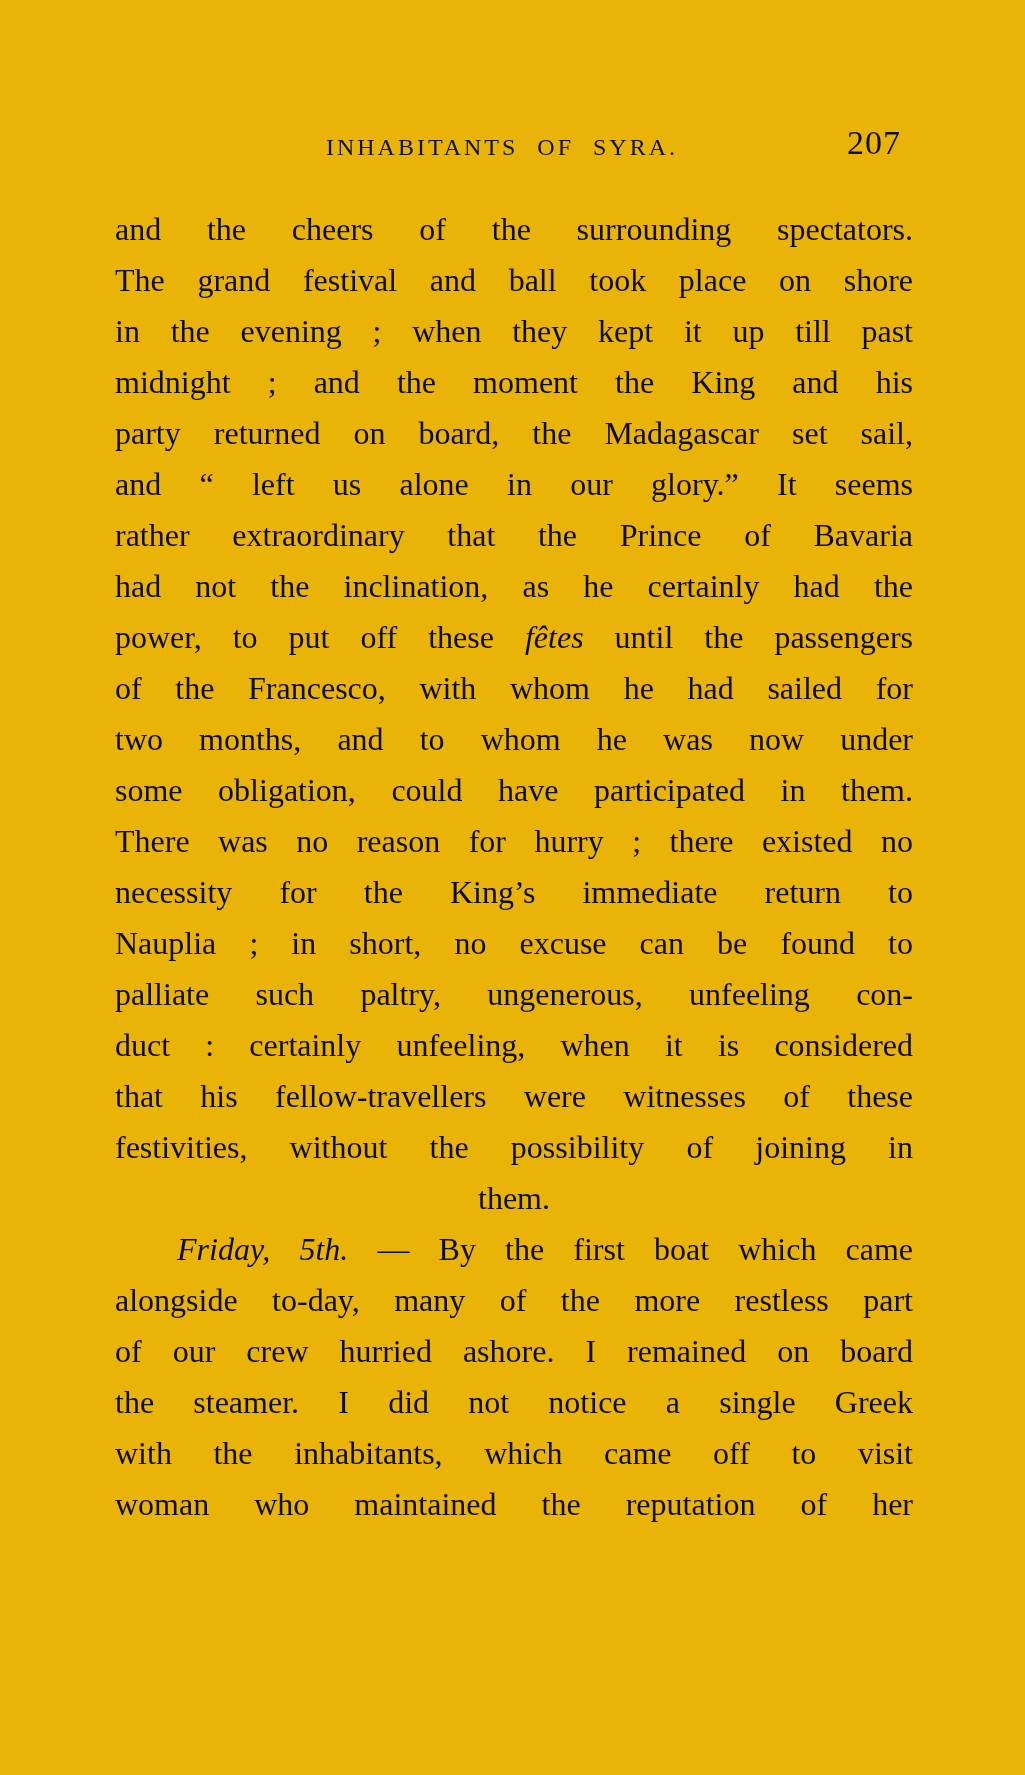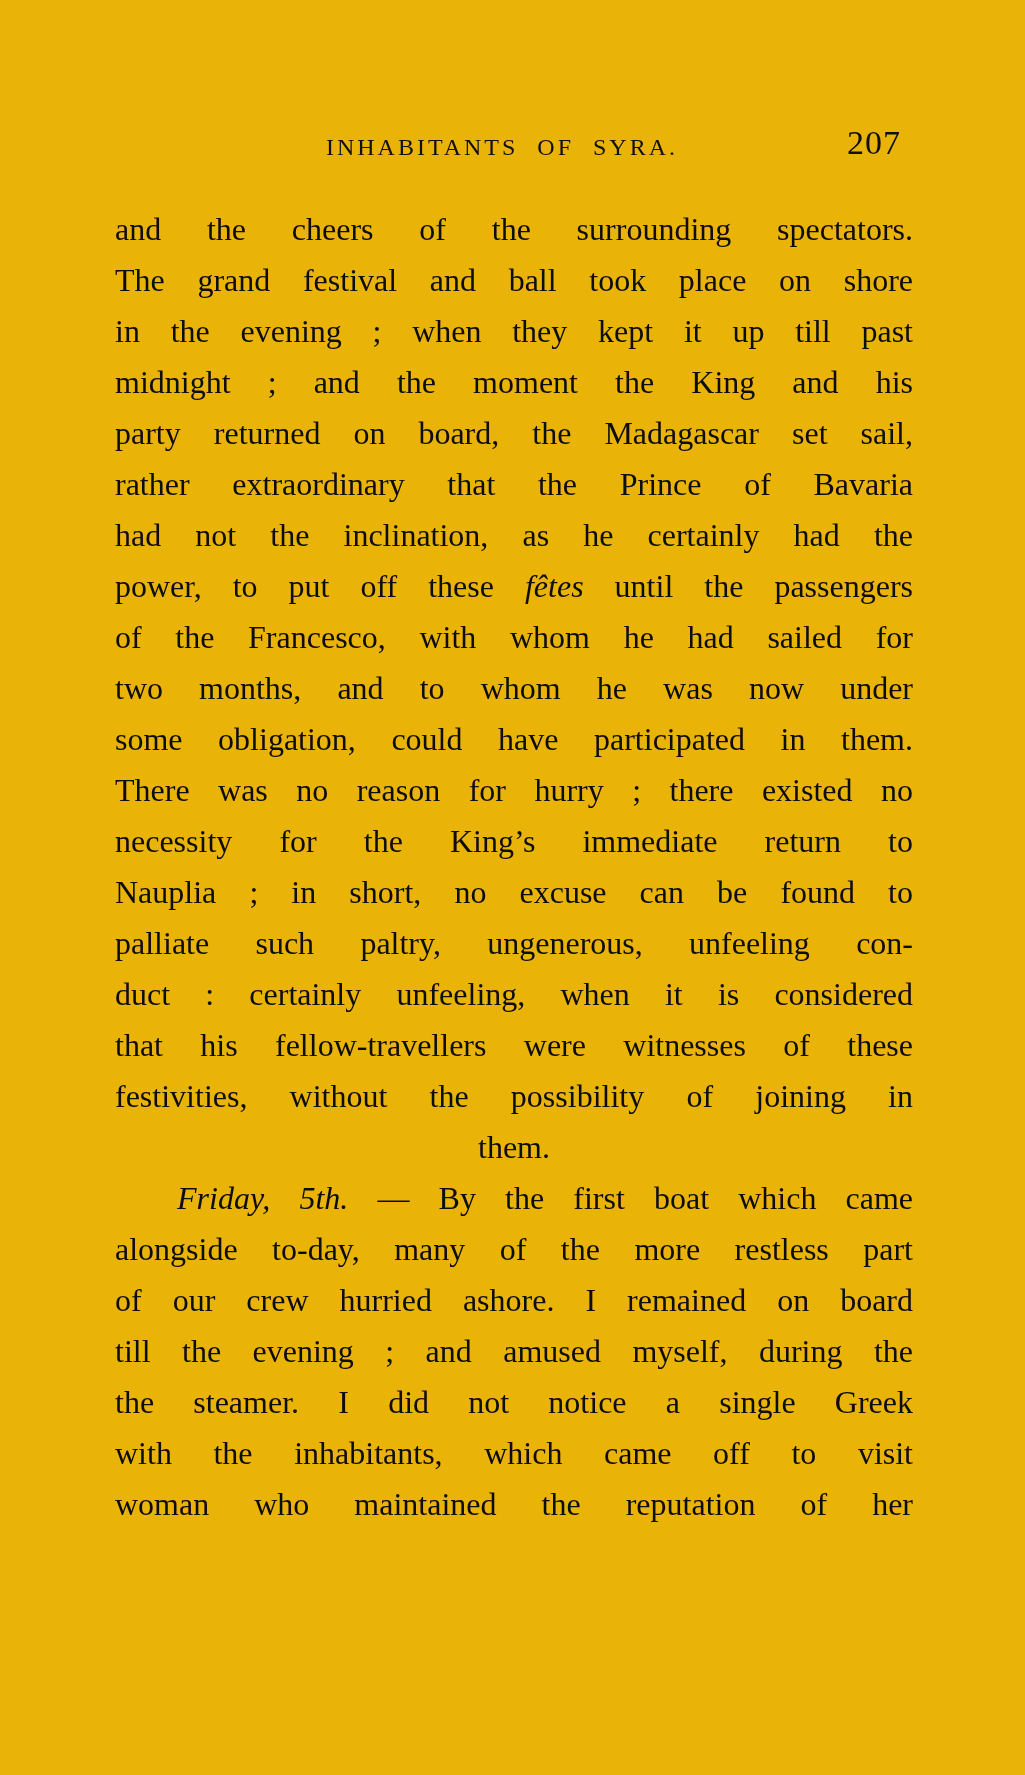--- a/index.html
+++ b/index.html
@@ -78,38 +78,38 @@
     <span class="header-title">INHABITANTS OF SYRA.</span>
     <span class="page-number">207</span>
   </div>
   <div class="text-block">
       <div class="paragraph">
         <div class="line justified"><span class="seg">and the cheers of the surrounding spectators.</span></div>
         <div class="line justified"><span class="seg">The grand festival and ball took place on shore</span></div>
         <div class="line justified"><span class="seg">in the evening ; when they kept it up till past</span></div>
         <div class="line justified"><span class="seg">midnight ; and the moment the King and his</span></div>
         <div class="line justified"><span class="seg">party returned on board, the Madagascar set sail,</span></div>
+        <div class="line justified"><span class="seg">and “ left us alone in our glory.”  It seems</span></div>
         <div class="line justified"><span class="seg">rather extraordinary that the Prince of Bavaria</span></div>
         <div class="line justified"><span class="seg">had not the inclination, as he certainly had the</span></div>
         <div class="line justified"><span class="seg">power, to put off these </span><span class="seg italic">fêtes</span><span class="seg"> until the passengers</span></div>
         <div class="line justified"><span class="seg">of the Francesco, with whom he had sailed for</span></div>
         <div class="line justified"><span class="seg">two months, and to whom he was now under</span></div>
         <div class="line justified"><span class="seg">some obligation, could have participated in them.</span></div>
         <div class="line justified"><span class="seg">There was no reason for hurry ; there existed no</span></div>
         <div class="line justified"><span class="seg">necessity for the King’s immediate return to</span></div>
         <div class="line justified"><span class="seg">Nauplia ; in short, no excuse can be found to</span></div>
         <div class="line justified"><span class="seg">palliate such paltry, ungenerous, unfeeling con-</span></div>
         <div class="line justified"><span class="seg">duct :  certainly unfeeling, when it is considered</span></div>
         <div class="line justified"><span class="seg">that his fellow-travellers were witnesses of these</span></div>
         <div class="line justified"><span class="seg">festivities, without the possibility of joining in</span></div>
         <div class="line"><span class="seg">them.</span></div>
       </div>
       <div class="paragraph">
         <div class="line justified indented"><span class="seg italic">Friday, 5th.</span><span class="seg"> — By the first boat which came</span></div>
         <div class="line justified"><span class="seg">alongside to-day, many of the more restless part</span></div>
         <div class="line justified"><span class="seg">of our crew hurried ashore.  I remained on board</span></div>
-        <div class="line justified"><span class="seg">till the evening ;  and amused myself, during the</span></div>
         <div class="line justified"><span class="seg">the steamer.  I did not notice a single Greek</span></div>
         <div class="line justified"><span class="seg">with the inhabitants, which came off to visit</span></div>
         <div class="line justified"><span class="seg">woman who maintained the reputation of her</span></div>
       </div>
     </div>
 </div>
 
 </body></html>

